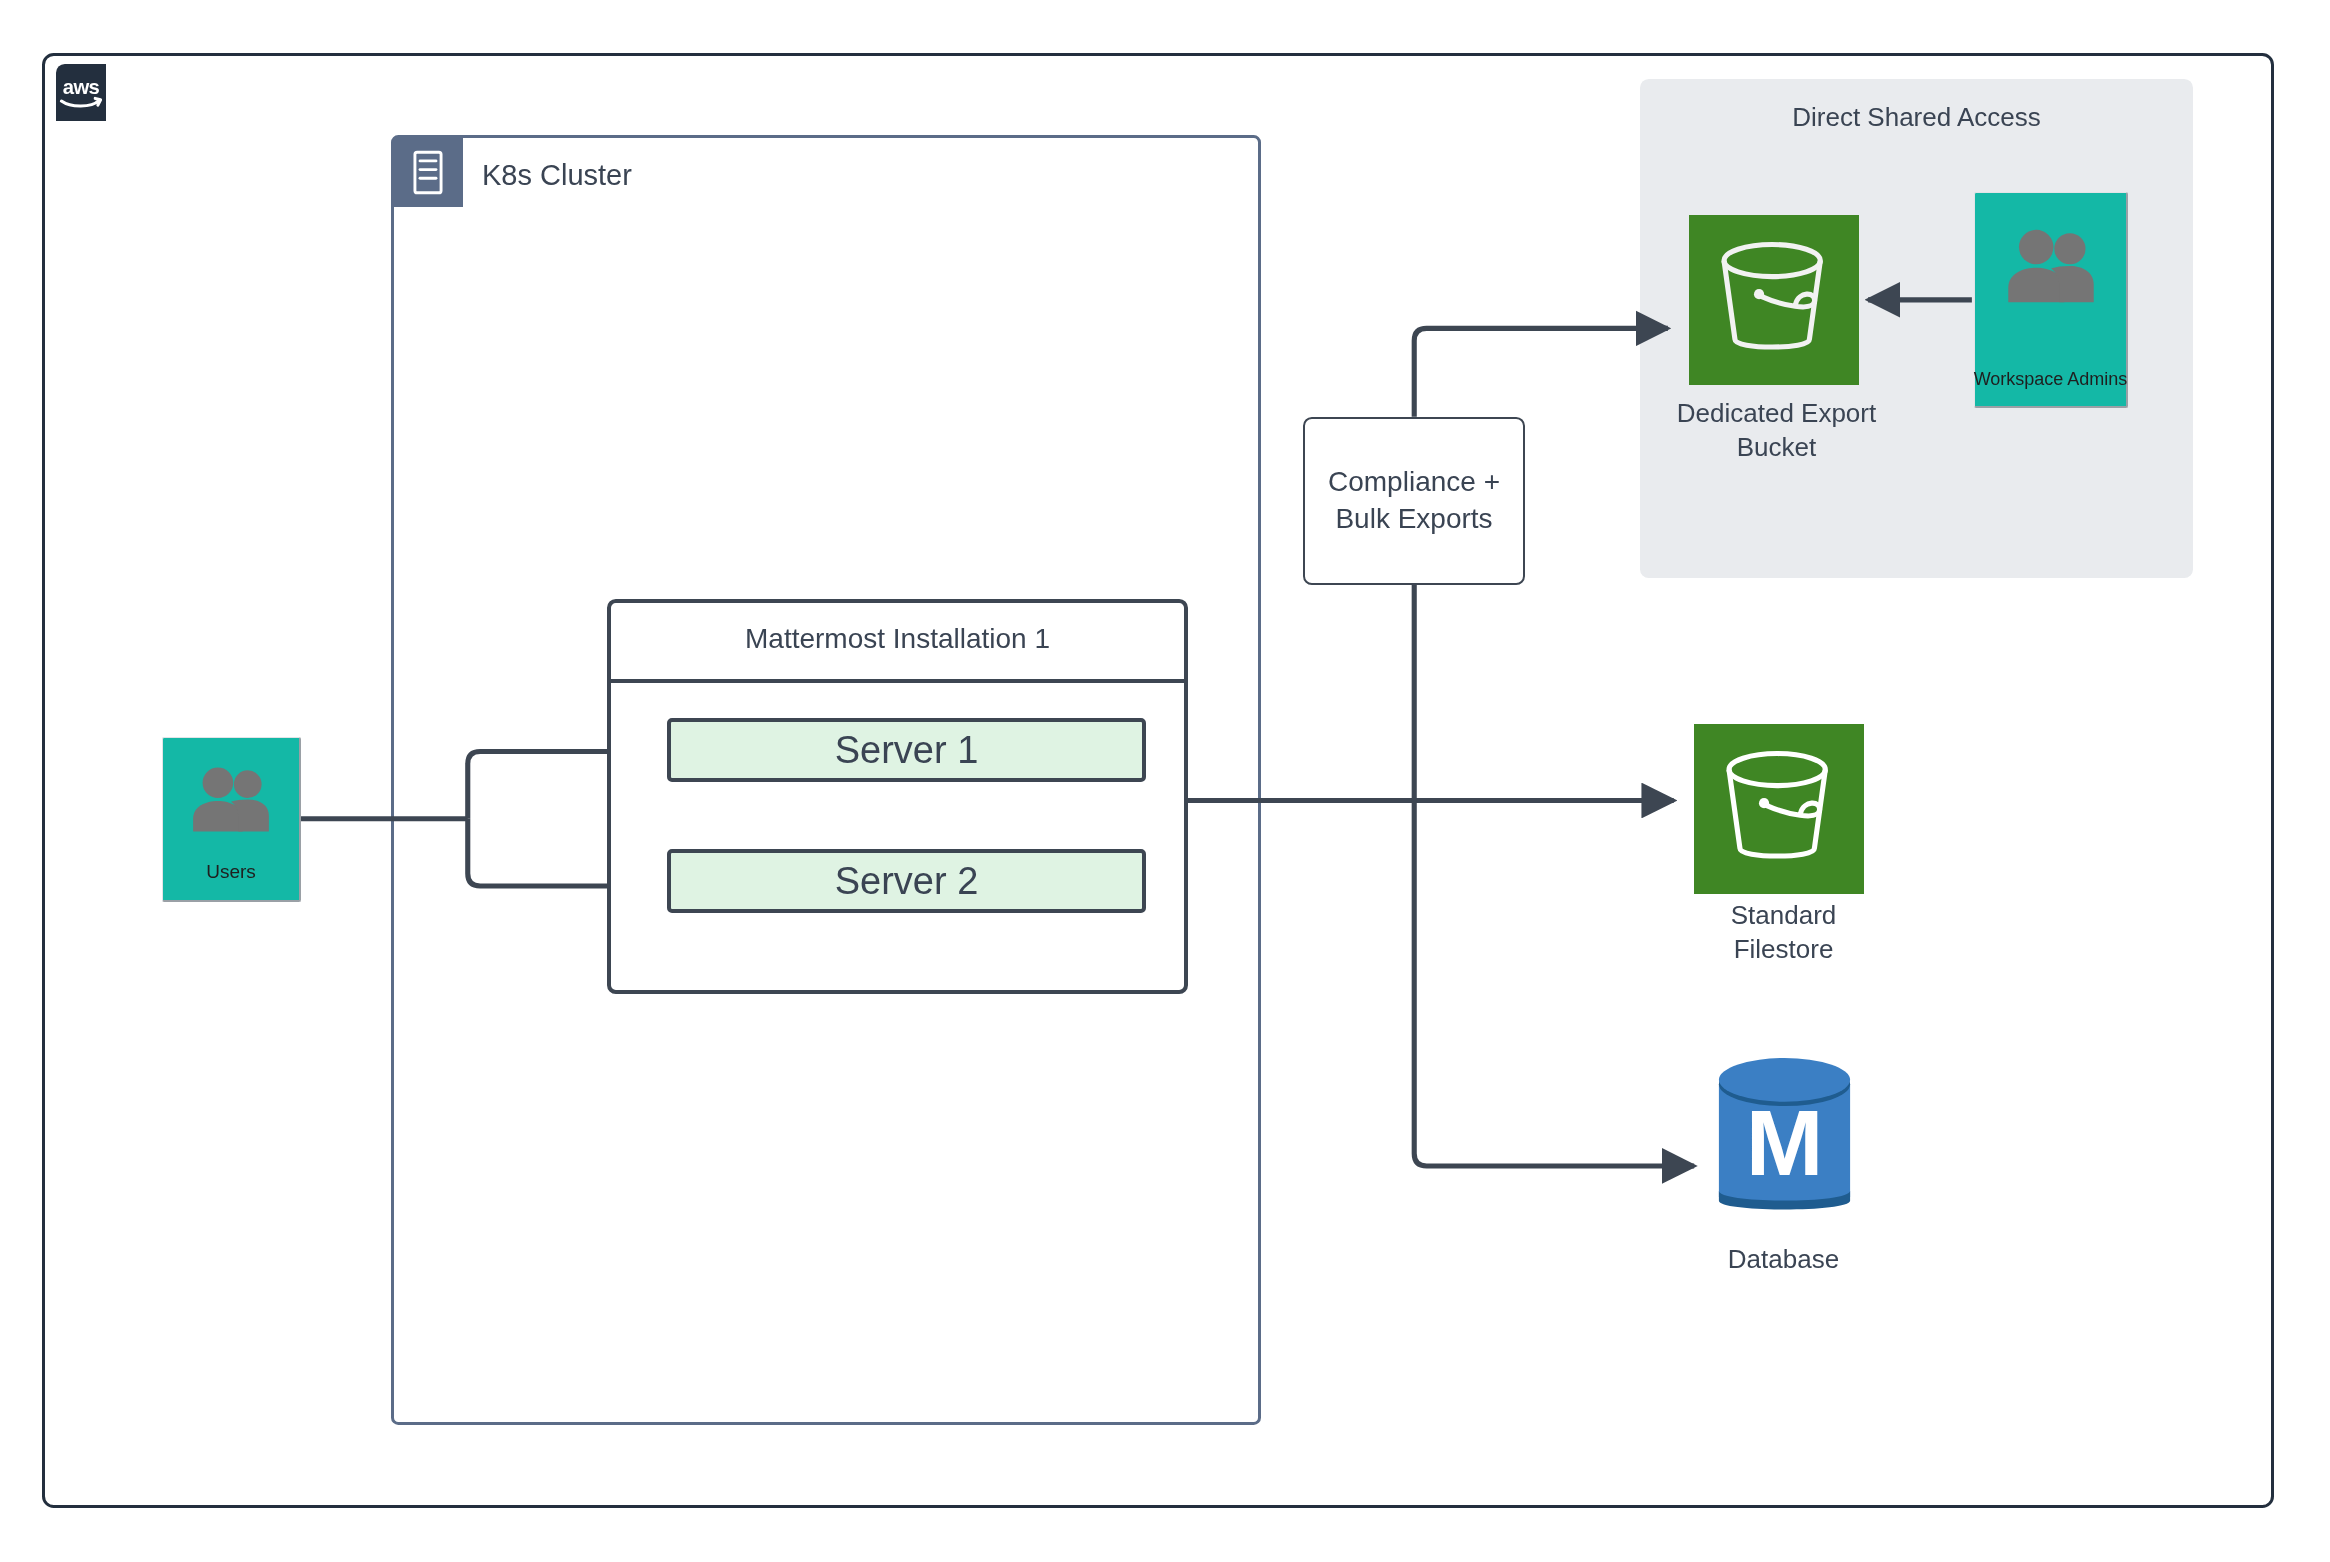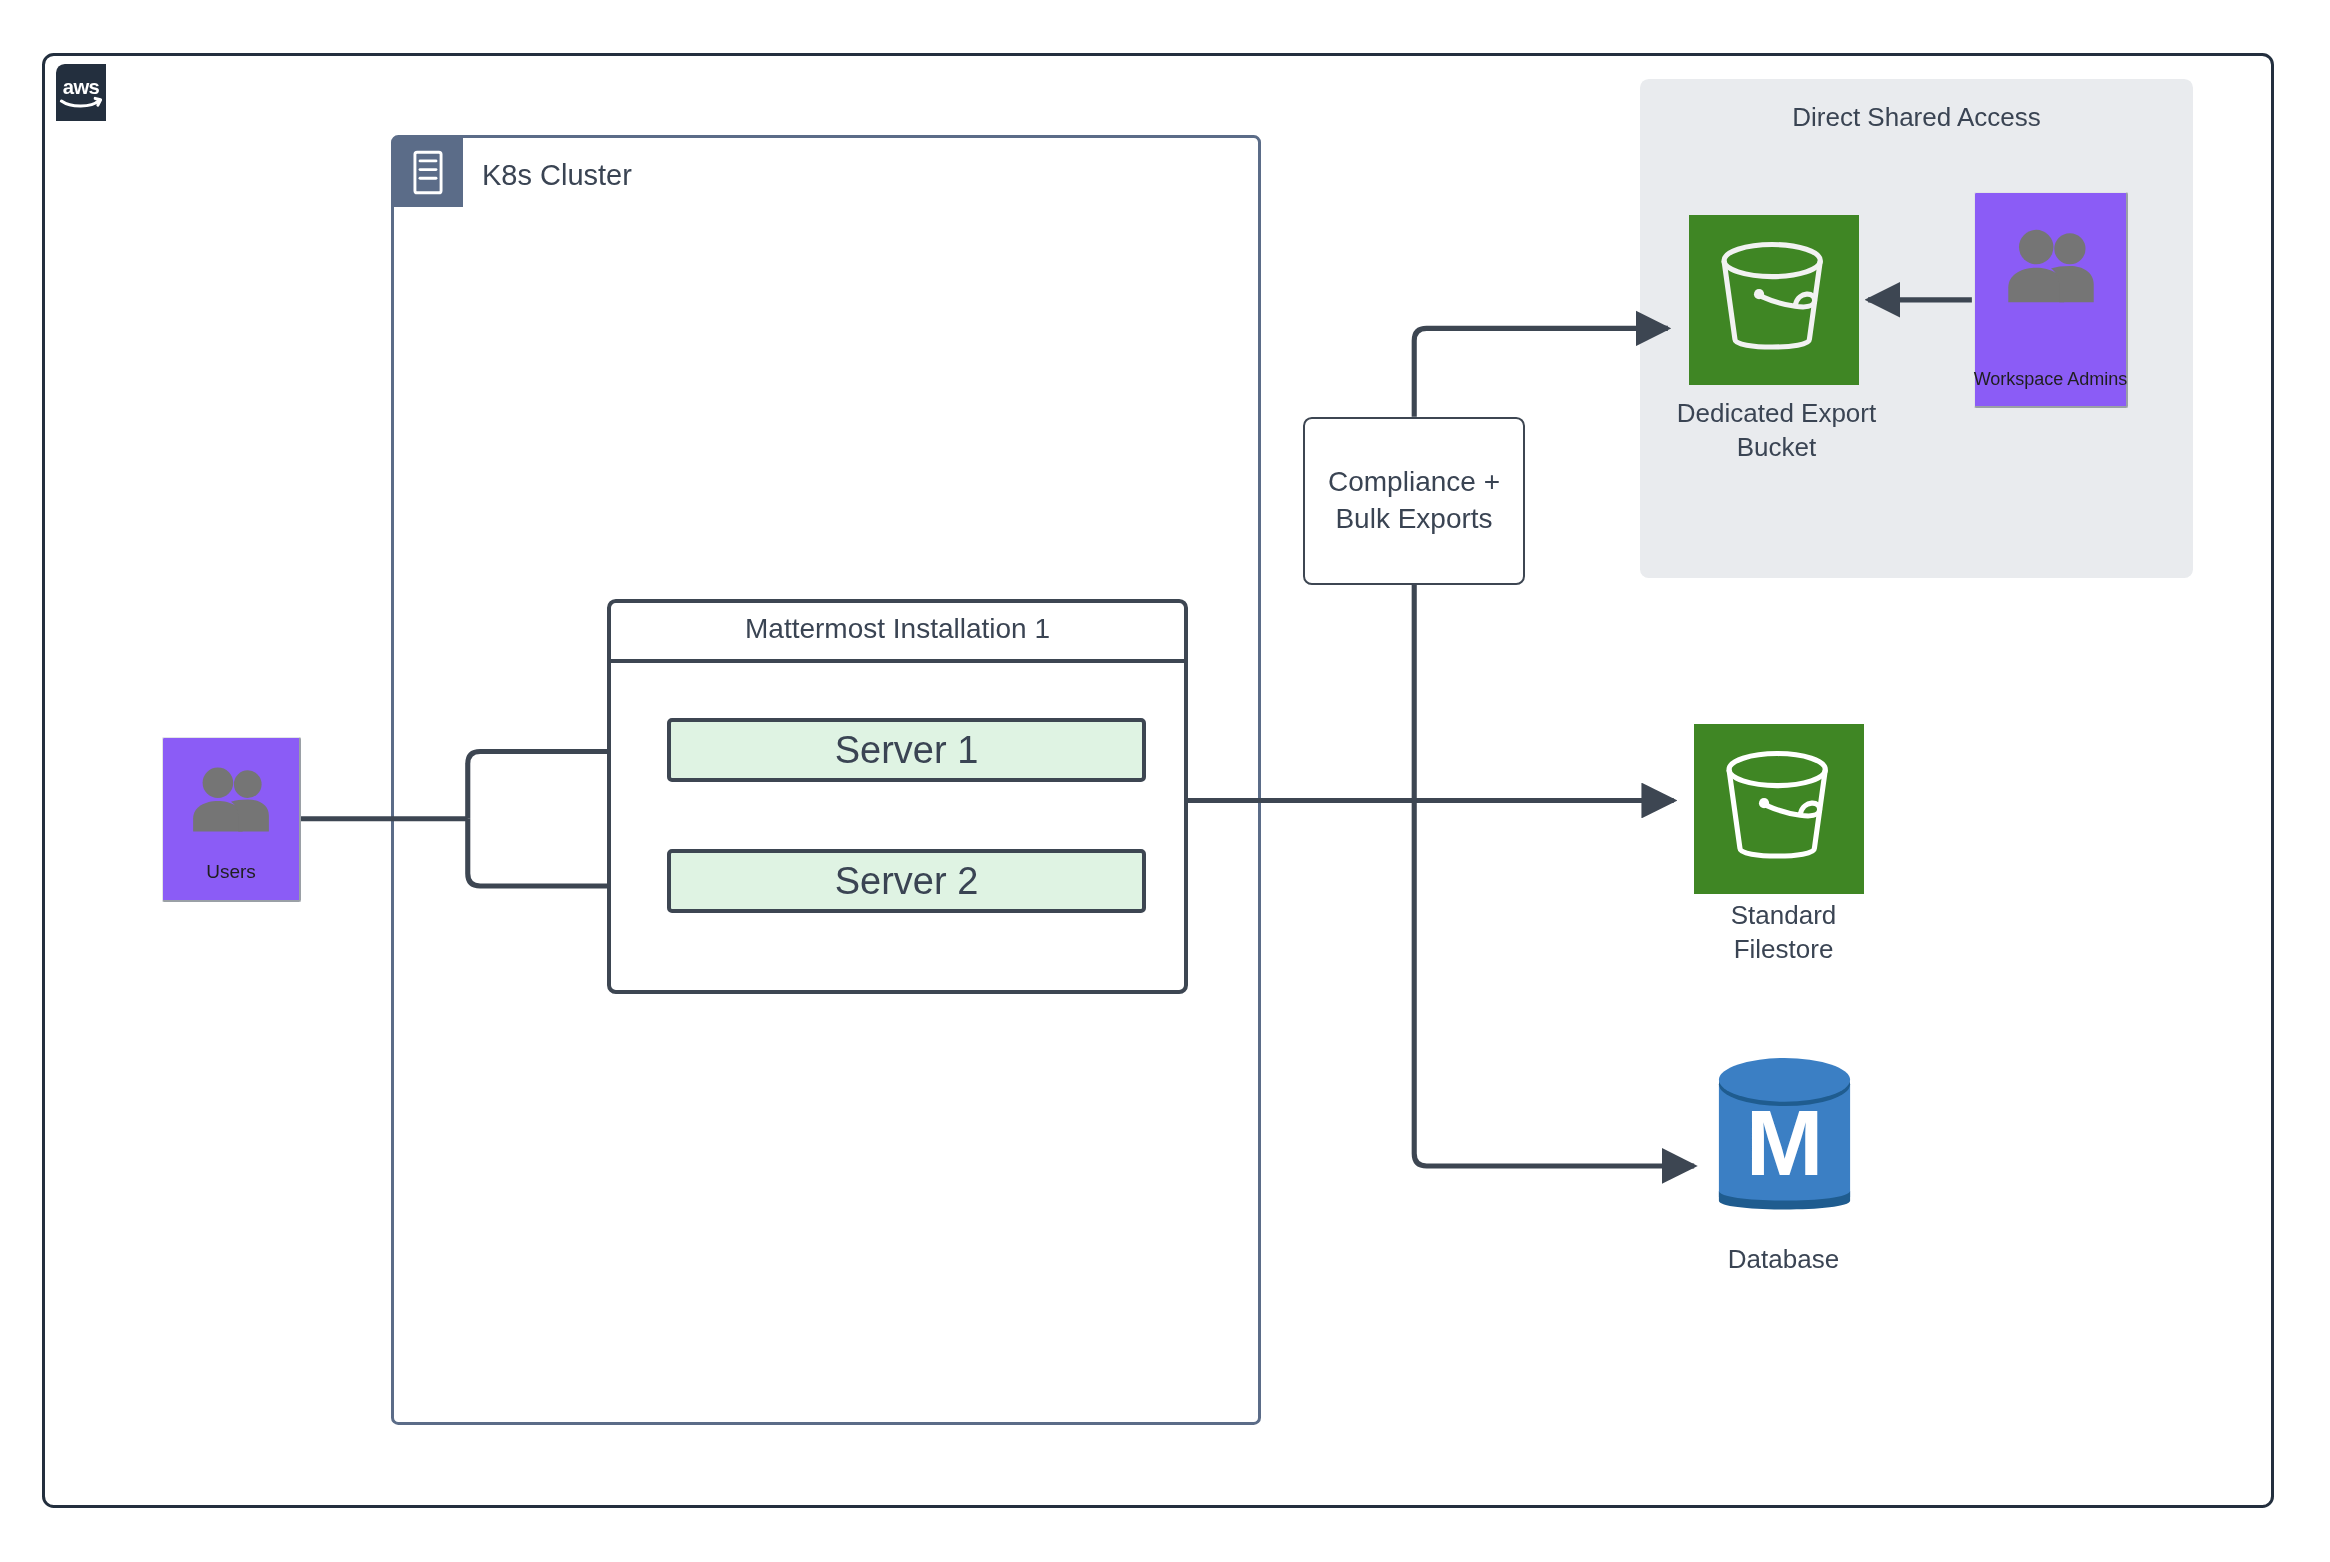--- a/index.html
+++ b/index.html
@@ -18,31 +18,31 @@
   
   .k8s-box{position:absolute;left:391px;top:135px;width:870px;height:1290px;
     border:3.7px solid #5b6c88;border-radius:7.3px;box-sizing:border-box;background:transparent;}
   .k8s-badge{position:absolute;left:393px;top:137px;width:70px;height:70px;background:#5b6c88;
     border-top-left-radius:5.8px;display:flex;align-items:center;justify-content:center;}
   .k8s-title{position:absolute;left:482px;top:159px;font-size:29px;color:#3a4453;white-space:nowrap;}
 
   
   .mm-box{position:absolute;left:607px;top:599px;width:581px;height:395px;
     border:4.4px solid #3d4652;border-radius:8.8px;box-sizing:border-box;background:#fff;}
-  .mm-title-bar{position:absolute;left:607px;top:599px;width:581px;height:64px;
+  .mm-title-bar{position:absolute;left:607px;top:599px;width:581px;height:84px;
     box-sizing:border-box;border-bottom:4.4px solid #3d4652;display:flex;align-items:center;justify-content:center;}
   .mm-title{font-size:28px;color:#3a4453;}
   .server{position:absolute;left:667px;width:479px;height:64px;background:#dff3e3;
     border:4.4px solid #3d4652;border-radius:5px;box-sizing:border-box;
     display:flex;align-items:center;justify-content:center;font-size:38px;color:#3a4453;}
   .server-1{top:718px;}
   .server-2{top:849px;}
 
   
-  .user-card{position:absolute;background:#8b5cf6;border-right:2.2px solid #9aa0a6;
+  .user-card{position:absolute;background:#14b8a6;border-right:2.2px solid #9aa0a6;
     border-bottom:2.2px solid #9aa0a6;border-top:0.7px solid #e2e4e7;border-left:0.7px solid #e2e4e7;
     border-radius:2.2px;box-sizing:border-box;display:flex;flex-direction:column;align-items:center;}
   .users-card{left:162px;top:737px;width:139px;height:165px;}
   .users-label{position:absolute;bottom:17.5px;font-size:19px;color:#1f1f1f;white-space:nowrap;}
   .users-icon{position:absolute;top:28px;left:50%;transform:translateX(-50%);}
 
   
   .comp-box{position:absolute;left:1303px;top:417px;width:222px;height:168px;
     background:#ffffff;border:2.2px solid #3d4652;border-radius:8.8px;box-sizing:border-box;
     display:flex;align-items:center;justify-content:center;text-align:center;

